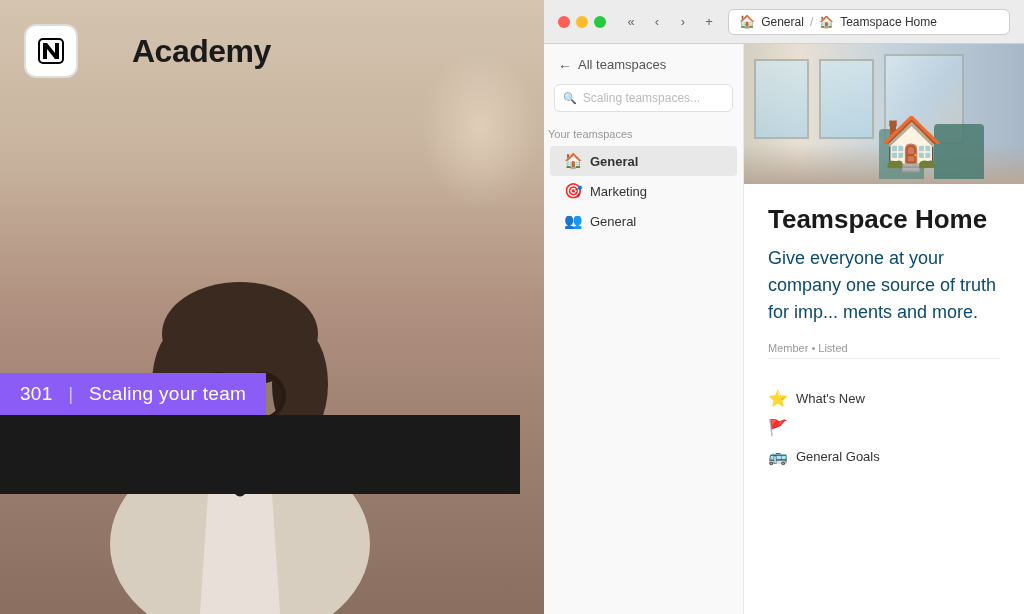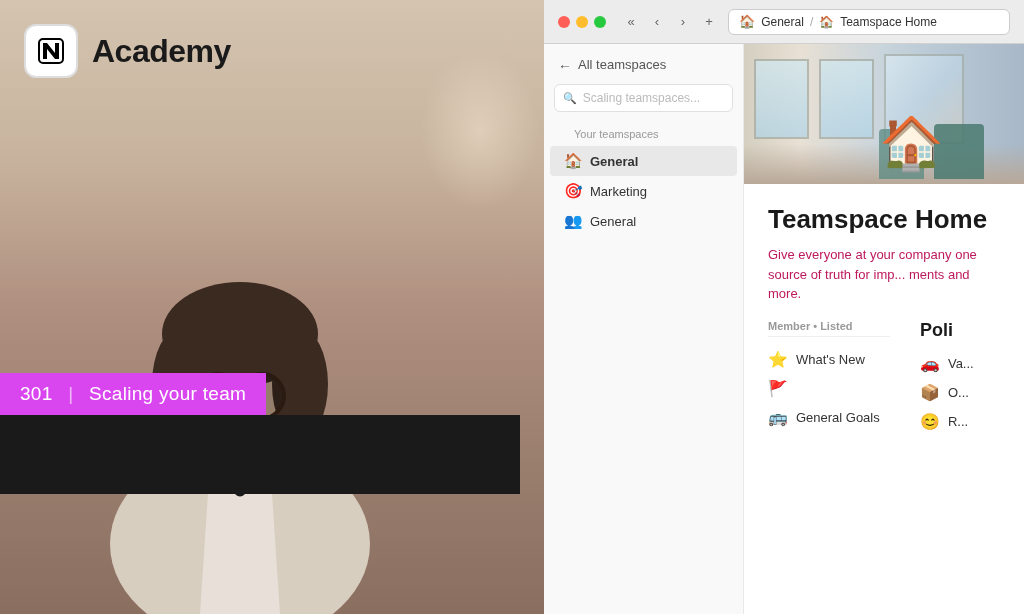--- a/index.html
+++ b/index.html
@@ -67,33 +67,34 @@
       color: #000;
       border: 2px solid #ddd;
       font-family: Georgia, serif;
     }
 
     .academy-text {
       font-size: 32px;
       font-weight: 700;
       color: #1a1a1a;
       letter-spacing: -0.5px;
+      margin-left: 40px;
     }
 
     
     .overlay-text {
       position: absolute;
       bottom: 120px;
       left: 0;
       width: 520px;
       z-index: 20;
     }
 
     .course-label {
-      background: #d946ef;
+      background: #8b5cf6;
       color: white;
       display: inline-block;
       padding: 10px 20px;
       font-size: 19px;
       font-weight: 500;
       letter-spacing: 0.3px;
       margin-bottom: 0;
     }
 
     .course-label .divider {
@@ -215,21 +216,21 @@
       height: 28px;
       display: flex;
       align-items: center;
       padding: 0 8px;
       gap: 6px;
       font-size: 12px;
       color: #aaa;
     }
 
     .section-label {
-      padding: 4px 30px 6px;
+      padding: 4px 4px 6px;
       font-size: 11px;
       color: #999;
       font-weight: 500;
       text-transform: none;
     }
 
     .sidebar-item {
       display: flex;
       align-items: center;
       gap: 8px;
@@ -304,42 +305,41 @@
     }
 
     .page-title {
       font-size: 26px;
       font-weight: 700;
       color: #1a1a1a;
       margin-bottom: 10px;
     }
 
     .page-subtitle {
-      font-size: 13px;
-      color: #be185d;
+      font-size: 18px;
+      color: #0c4a6e;
       line-height: 1.5;
       margin-bottom: 16px;
     }
 
     .content-row {
       display: flex;
       gap: 30px;
     }
 
     .content-col {
       flex: 1;
     }
 
     .member-label {
       font-size: 11px;
       color: #999;
-      margin-bottom: 8px;
+      margin-bottom: 25px;
       padding-bottom: 4px;
       border-bottom: 1px solid #eee;
-      font-weight: bold;
     }
 
     .link-item {
       display: flex;
       align-items: center;
       gap: 8px;
       padding: 5px 0;
       font-size: 13px;
       color: #333;
       cursor: pointer;
@@ -511,33 +511,18 @@
             </div>
             <div class="link-item">
               <span class="link-icon">🚩</span>
             </div>
             <div class="link-item">
               <span class="link-icon">🚌</span>
               <span>General Goals</span>
             </div>
           </div>
 
-          <div class="right-col">
-            <div class="poli-label">Poli</div>
-            <div class="link-item">
-              <span class="link-icon">🚗</span>
-              <span>Va...</span>
-            </div>
-            <div class="link-item">
-              <span class="link-icon">📦</span>
-              <span>O...</span>
-            </div>
-            <div class="link-item">
-              <span class="link-icon">😊</span>
-              <span>R...</span>
-            </div>
-          </div>
         </div>
       </div>
 
     </div>
   </div>
 </div>
 
 </body></html>

